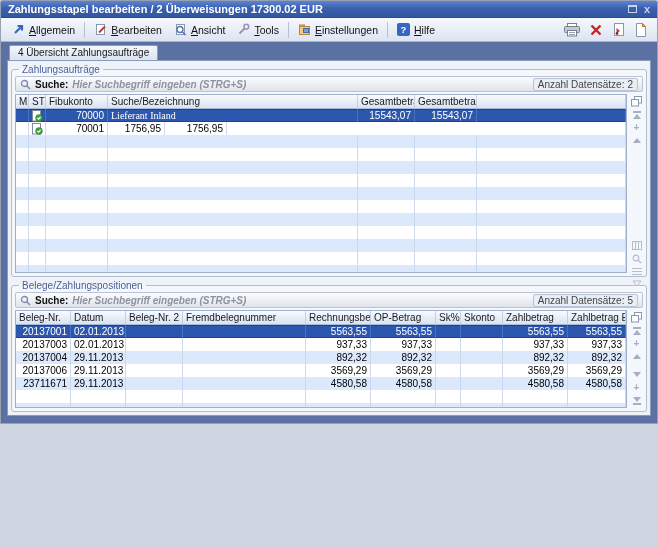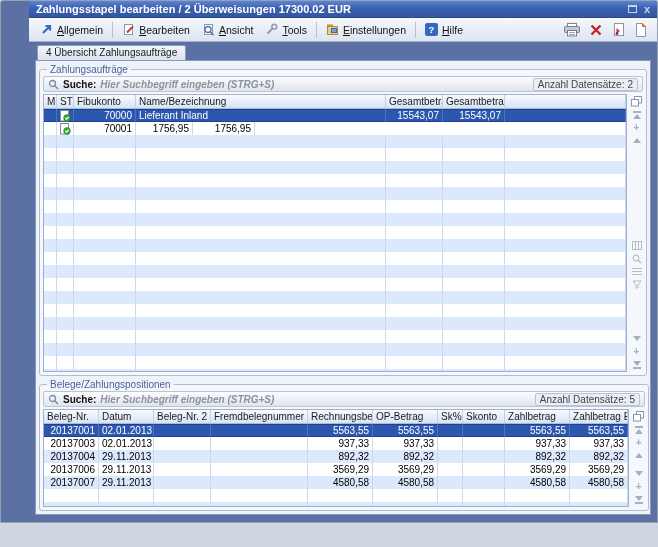--- a/index.html
+++ b/index.html
@@ -1,26 +1,25 @@
 <!DOCTYPE html>
 <html><head>
 <meta charset="utf-8">
 <style>
   * { box-sizing: border-box; margin: 0; padding: 0; }
   html,body { background:#cfd6e2; }
   body { font-family: "Liberation Sans", sans-serif; }
 
   .window{
-    width:658px;height:523px;
+    width:658px;height:424px;
     border:1px solid #97a1b2;
     background:#5c71a3;
     display:flex;flex-direction:column;
     border-radius:3px 3px 0 0;
     overflow:hidden;
-    padding-left:28px;
   }
   
   .titlebar{
     height:17px;flex:none;
     background:linear-gradient(#5d84d2,#3a60b0 45%,#33579f);
     color:#fff;font-weight:bold;font-size:11px;
     display:flex;align-items:center;padding:0 7px;
     border-bottom:1px solid #2a4a8c;
   }
   .titlebar .title{flex:1;white-space:nowrap;overflow:hidden;}
@@ -238,37 +237,37 @@
             <span>2</span>
           </span>
         </div>
 
         <div class="grid-wrap">
           <div class="grid" id="grid-orders">
               <div class="grid-header">
                 <div class="hcell" style="width: 13px;">M</div>
                 <div class="hcell" style="width: 17px;">ST</div>
                 <div class="hcell" style="width: 62px;">Fibukonto</div>
-                <div class="hcell" style="width: 250px;">Name/Bezeichnung</div>
+                <div class="hcell" style="width: 250px;">Suche/Bezeichnung</div>
                 <div class="hcell" style="width: 57px;">Gesamtbetrag</div>
                 <div class="hcell" style="width: 62px;">Gesamtbetrag Euro</div>
                 <div class="hcell" style="flex: 1 1 0%;"></div>
               </div>
               <div class="grid-body">
                 <div class="row selected">
                   <div class="cell c" style="width: 13px;"></div>
                   <div class="cell c" style="width: 17px;"><span class="doc-ico">
                       <svg width="11" height="12" viewBox="0 0 11 12">
                         <rect x="0.5" y="0.5" width="8" height="10.5" fill="#fff" stroke="#7d8ca3"></rect>
                         <circle cx="7" cy="8" r="3.4" fill="#3aa63a" stroke="#2a7d2a" stroke-width="0.5"></circle>
                         <path d="M5.4 8 L6.6 9.2 L8.6 6.8" stroke="#fff" stroke-width="1.2" fill="none"></path>
                       </svg>
                     </span></div>
                   <div class="cell r" style="width: 62px;">70000</div>
-                  <div class="cell l" style="width: 250px;">Lieferant Inland</div>
+                  <div class="cell l" style="width: 250px; font-family: Liberation Serif, serif;">Lieferant Inland</div>
                   <div class="cell r" style="width: 57px;">15543,07</div>
                   <div class="cell r" style="width: 62px;">15543,07</div>
                   <div class="cell l" style="flex: 1 1 0%;"></div>
                 </div>
                 <div class="row">
                   <div class="cell c" style="width: 13px;"></div>
                   <div class="cell c" style="width: 17px;"><span class="doc-ico">
                       <svg width="11" height="12" viewBox="0 0 11 12">
                         <rect x="0.5" y="0.5" width="8" height="10.5" fill="#fff" stroke="#7d8ca3"></rect>
                         <circle cx="7" cy="8" r="3.4" fill="#3aa63a" stroke="#2a7d2a" stroke-width="0.5"></circle>
@@ -599,21 +598,21 @@
                   <div class="cell l" style="width: 57px;"></div>
                   <div class="cell l" style="flex: 1 1 0%;"></div>
                   <div class="cell r" style="width: 65px;">3569,29</div>
                   <div class="cell r" style="width: 65px;">3569,29</div>
                   <div class="cell r" style="width: 25px;"></div>
                   <div class="cell r" style="width: 42px;"></div>
                   <div class="cell r" style="width: 65px;">3569,29</div>
                   <div class="cell r" style="width: 58px;">3569,29</div>
                 </div>
                 <div class="row">
-                  <div class="cell r" style="width: 55px;">20137007</div>
+                  <div class="cell r" style="width: 55px;">23711671</div>
                   <div class="cell l" style="width: 55px;">29.11.2013 /Fr</div>
                   <div class="cell l" style="width: 57px;"></div>
                   <div class="cell l" style="flex: 1 1 0%;"></div>
                   <div class="cell r" style="width: 65px;">4580,58</div>
                   <div class="cell r" style="width: 65px;">4580,58</div>
                   <div class="cell r" style="width: 25px;"></div>
                   <div class="cell r" style="width: 42px;"></div>
                   <div class="cell r" style="width: 65px;">4580,58</div>
                   <div class="cell r" style="width: 58px;">4580,58</div>
                 </div>

